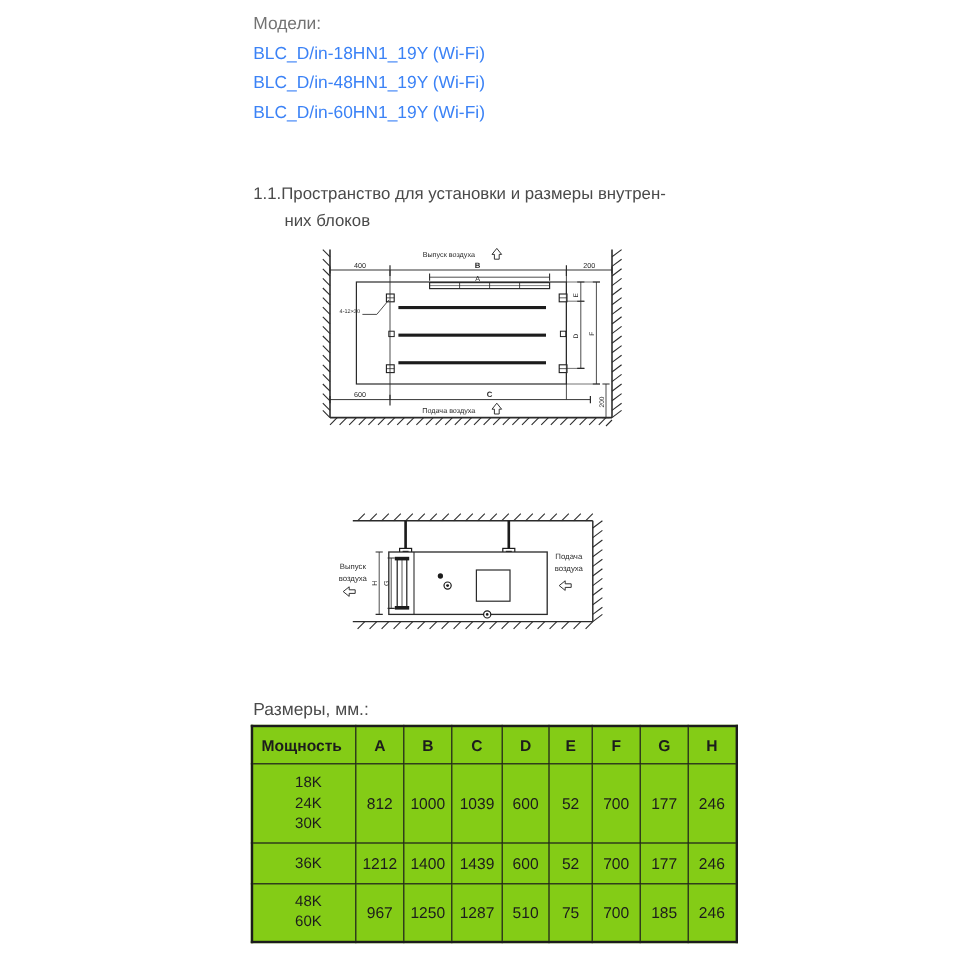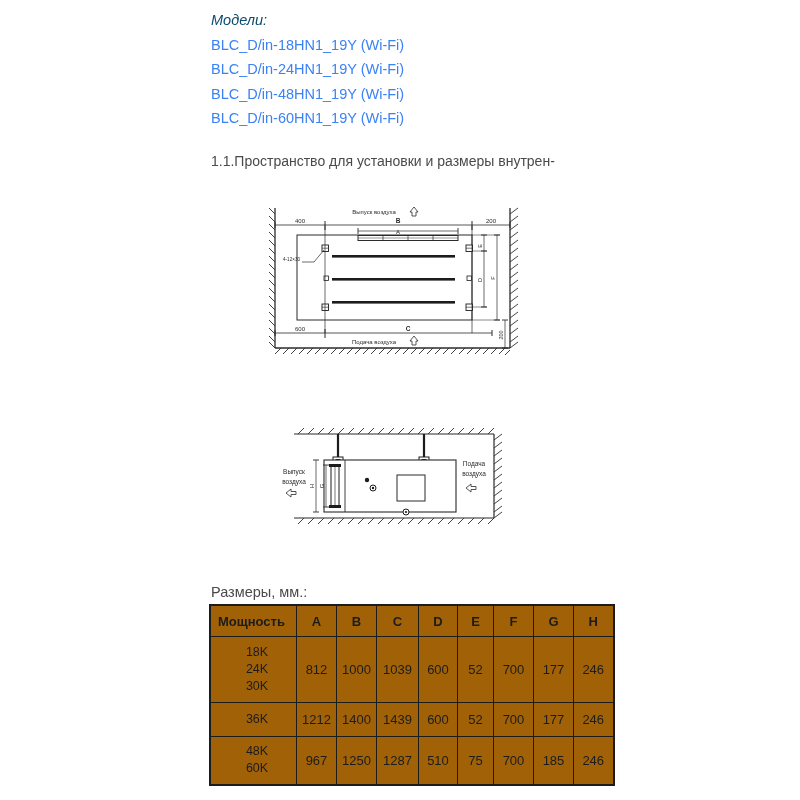--- a/index.html
+++ b/index.html
@@ -18,24 +18,23 @@
 
   
   #header-block {
     position: absolute;
     left: 211px;
     top: 8px;
     width: 420px;
   }
   .models-caption {
     font-size: 14.5px;
-    color: #0c4a6e;
+    color: #737373;
     line-height: 24.6px;
     white-space: nowrap;
-    font-style: italic;
   }
   .model-line {
     font-size: 14.5px;
     color: #3b82f6;
     line-height: 24.6px;
     white-space: nowrap;
   }
   #section-heading {
     position: absolute;
     left: 211px;
@@ -67,21 +66,21 @@
     margin-top: 10px;
   }
   #dims-table-wrap {
     position: absolute;
     left: 209px;
     top: 604px;
   }
   table.dims {
     border-collapse: collapse;
     border: 2px solid #1c1c1c;
-    background: #a16207;
+    background: #84cc16;
   }
   table.dims th,
   table.dims td {
     border: 1.6px solid #1c1c1c;
     text-align: center;
     vertical-align: middle;
     font-size: 13px;
     color: #1c1c1c;
     padding: 0;
   }
@@ -121,27 +120,27 @@
     font-family: "Liberation Sans", sans-serif;
     fill: #2b2b2b;
   }
 </style>
 </head>
 <body>
 
 <div id="header-block">
   <div class="models-caption">Модели:</div>
   <div class="model-line">BLC_D/in-18HN1_19Y (Wi-Fi)</div>
-  <div class="model-line">BLC_D/in-24HN1_19Y (Wi-Fi)</div>
   <div class="model-line">BLC_D/in-48HN1_19Y (Wi-Fi)</div>
   <div class="model-line">BLC_D/in-60HN1_19Y (Wi-Fi)</div>
 </div>
 
 <div id="section-heading">
   <div class="sh-line1"><span>1.1.</span><span>Пространство для установки и размеры внутрен-</span></div>
+  <div class="sh-line2">них блоков</div>
 </div>
 
 <div class="diagram" id="diagram-top" style="left:262px; top:202px;">
   <svg width="280" height="160" viewBox="0 0 280 160" xmlns="http://www.w3.org/2000/svg">
     <defs>
 
       <g id="tick-v">
           <line x1="0" y1="0" x2="6" y2="-5" stroke="#2b2b2b" stroke-width="0.9"></line>
         </g>
     </defs>

